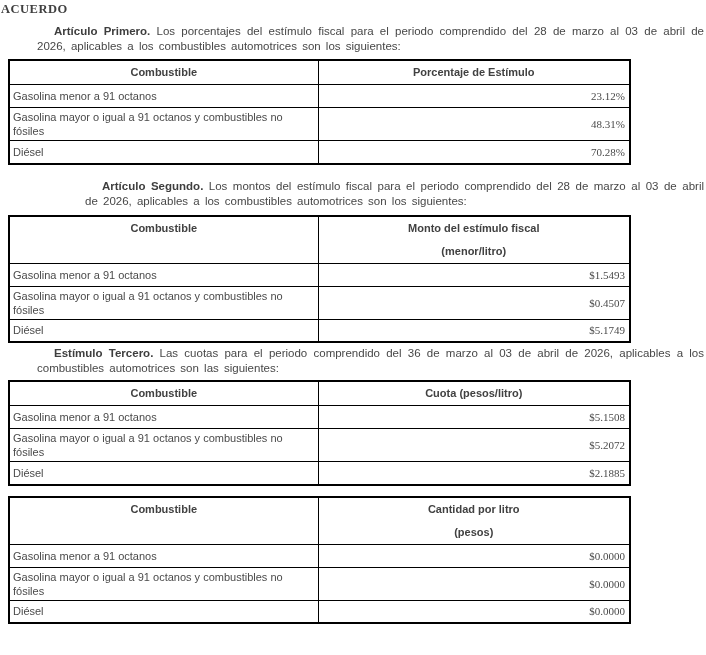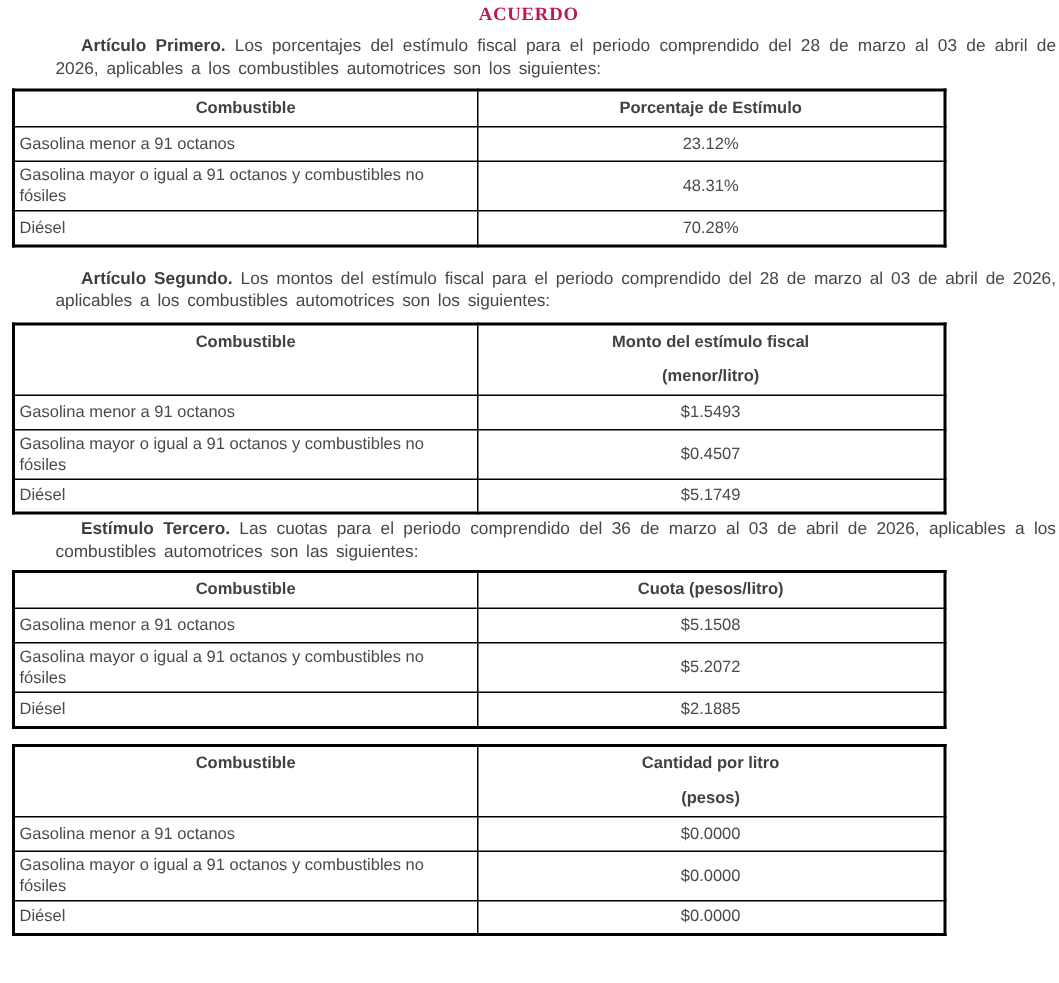--- a/index.html
+++ b/index.html
@@ -5,31 +5,31 @@
   * { box-sizing: border-box; }
   html, body { margin: 0; padding: 0; background: #ffffff; }
   .page {
     width: 706px; height: 655px; background: #ffffff; overflow: hidden;
     font-family: "Liberation Sans", sans-serif;
     font-size: 11.5px; color: #474747;
     padding: 2px 2px 0 1px;
   }
   .doc-title {
     font-family: "Liberation Serif", serif;
-    font-size: 12.5px; font-weight: bold; color: #be185d;
-    text-align: center; letter-spacing: 0.5px;
+    font-size: 12.5px; font-weight: bold; color: #404040;
+    text-align: left; letter-spacing: 0.5px;
     margin: 0 0 7px 0; line-height: 15px;
   }
   .para {
     margin: 0; text-align: justify; text-indent: 17px;
     line-height: 15px; word-spacing: 2px; padding-left: 36px;
   }
   .para b { font-weight: bold; color: #3e3e3e; }
   .para-1 { margin-bottom: 5px; }
-  .para-2 { margin-bottom: 6px; }
+  .para-2 { margin-bottom: 6px; margin-left: 48px; }
   .para-3 { margin-bottom: 4px; }
   .para-4 { margin-bottom: 7px; }
   table.fuel-table {
     border-collapse: collapse; table-layout: fixed;
     width: 621px; margin-left: 7px;
     border: 2px solid #000;
     font-size: 11px; color: #4a4a4a;
   }
   .tbl-1 { margin-bottom: 14px; }
   .tbl-2 { margin-bottom: 3px; }
@@ -41,21 +41,21 @@
   table.fuel-table th {
     font-weight: bold; text-align: center; vertical-align: top;
     padding: 4px 4px 5px 4px; color: #414141;
   }
   tr.hdr-single { height: 24px; }
   .hdr-sub { margin-top: 9px; }
   .hdr-sub:empty { display: none; margin: 0; }
   tr.single { height: 23px; }
   tr.double td { height: 32px; }
   td.fuel { text-align: left; vertical-align: middle; padding: 2px 5px 2px 3px; }
-  td.val  { text-align: center; vertical-align: middle; padding: 2px 4px; }
+  td.val  { text-align: right; vertical-align: middle; padding: 2px 4px; font-family: Liberation Serif, serif; }
 </style>
 </head>
 <body>
 
 <div class="page">
 
   <div class="doc-title">ACUERDO</div>
 
   <p class="para para-1"><b>Artículo Primero.</b><span> Los porcentajes del estímulo fiscal para el periodo comprendido del 28 de marzo al 03 de abril de 2026, aplicables a los combustibles automotrices son los siguientes:</span></p>
   <table class="fuel-table tbl-1">

